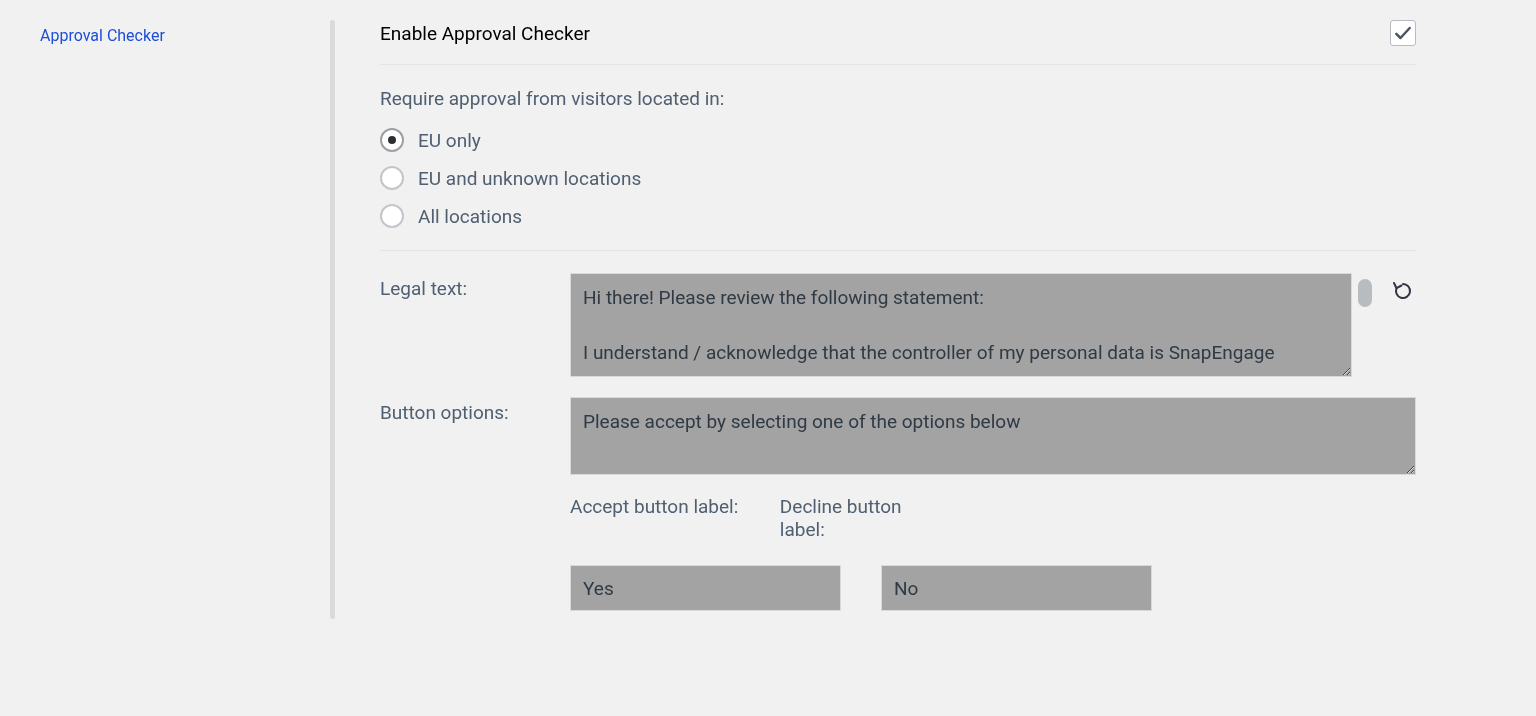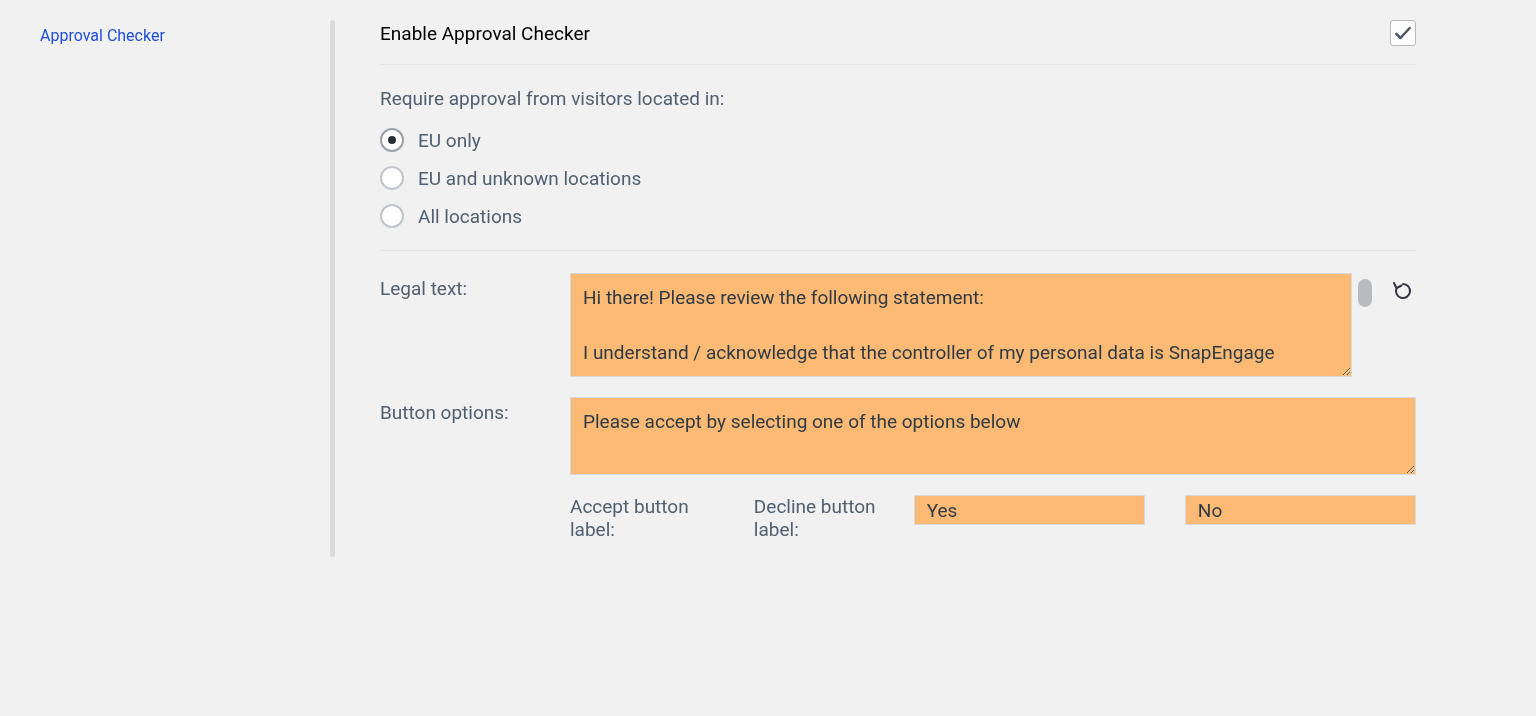--- a/index.html
+++ b/index.html
@@ -126,30 +126,30 @@
   .form-field-col {
     flex: 1;
     min-width: 0;
     display: flex;
     gap: 12px;
     align-items: flex-start;
   }
   textarea.input, input.input {
     width: 100%;
     border: 1px solid #d7dadd;
-    background: #fdba74;
+    background: #a3a3a3;
     font-family: inherit;
     font-size: 19px;
     color: #2f3a45;
     padding: 10px 12px;
     line-height: 1.45;
     resize: both;
   }
   textarea.input { resize: vertical; }
-  input.input { height: 30px; resize: none; }
+  input.input { height: 46px; resize: none; }
   textarea.legal { height: 104px; }
   textarea.opts  { height: 78px; }
   textarea.decl  { height: 80px; }
   .scroll-pill {
     width: 14px;
     height: 28px;
     background: #b8bcc1;
     border-radius: 7px;
     margin-top: 6px;
     flex: 0 0 auto;
@@ -241,21 +241,21 @@
 
     <div class="form-row">
       <div class="form-label-col">Button options:</div>
       <div class="form-field-col">
         <textarea class="input opts" style="">Please accept by selecting one of the options below</textarea>
       </div>
     </div>
 
     <div class="form-row" style="margin-bottom:8px">
       <div class="spacer-label"></div>
-      <div class="form-field-col" style="gap:16px;">
+      <div class="form-field-col" style="flex-direction:column; gap:16px;">
         <div class="sublabels">
           <div class="sublabel">Accept button label:</div>
           <div class="sublabel">Decline button label:</div>
         </div>
         <div class="two-inputs">
           <input class="input" type="text" value="Yes" style="">
           <input class="input" type="text" value="No" style="">
         </div>
       </div>
     </div>

